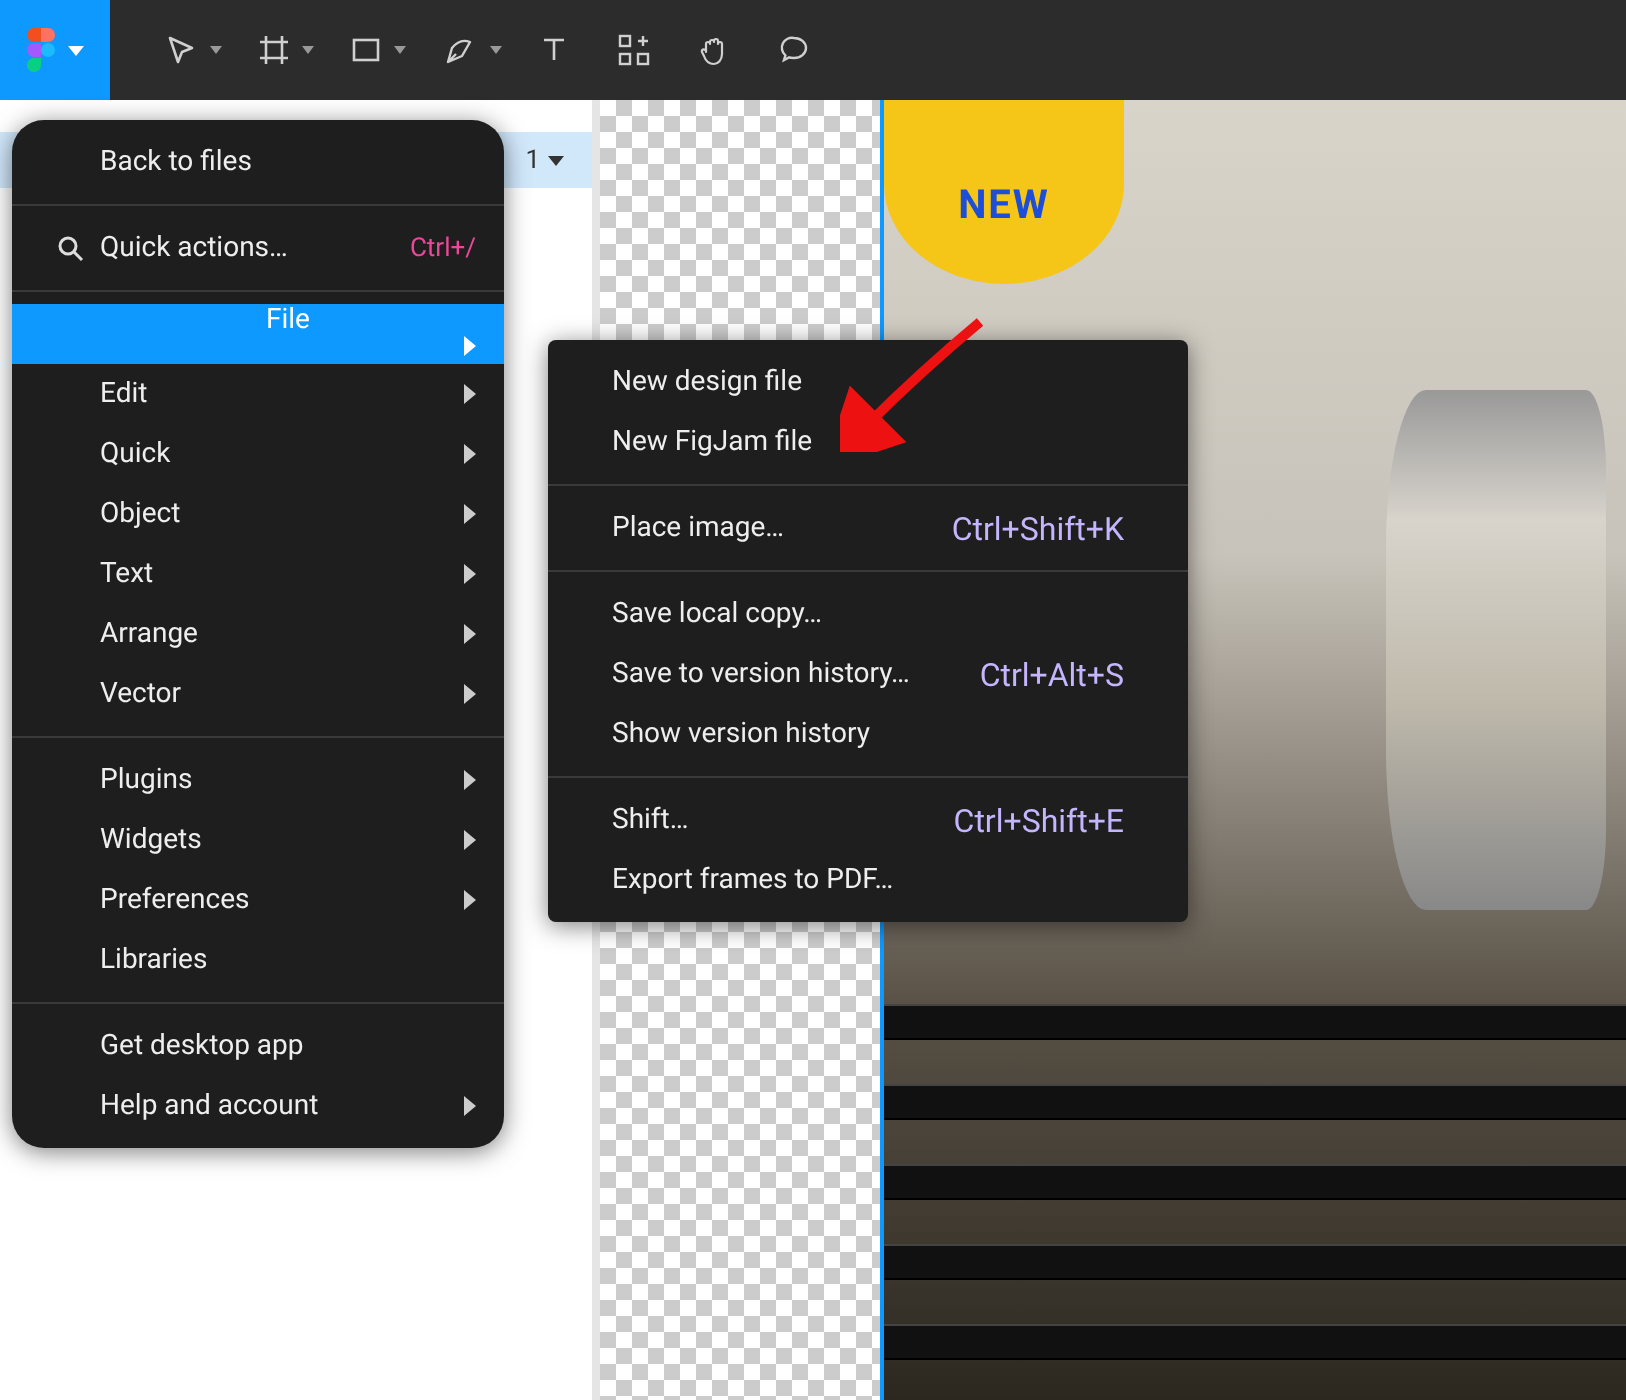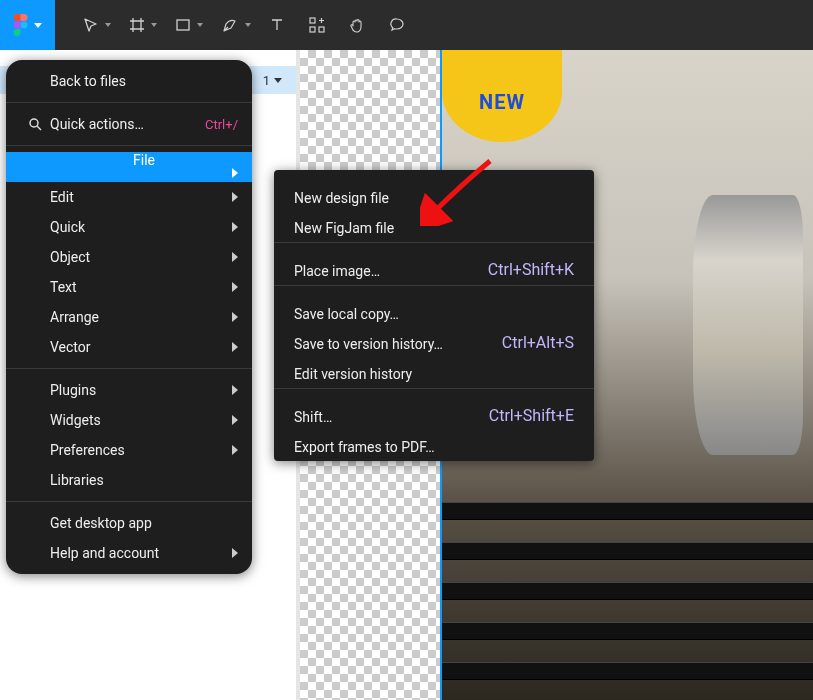--- a/index.html
+++ b/index.html
@@ -235,22 +235,22 @@
       border-radius: 4px;
       box-shadow: 0 2px 12px rgba(0,0,0,0.5);
       padding: 6px 0;
       z-index: 11;
       color: #eee;
       font-size: 14px;
     }
     .sub-item {
       height: 30px;
       display: flex;
-      align-items: flex-end;
-      padding: 0 20px;
+      align-items: center;
+      padding: 0 32px;
       cursor: pointer;
     }
     .sub-item .shortcut { margin-left: auto; color: #c4b5fd; font-size: 16px; }
 
     
     .arrow-annot {
       position: absolute;
       top: 156px;
       left: 420px;
       z-index: 20;
@@ -441,21 +441,21 @@
   </div>
   <div class="menu-sep"></div>
   <div class="sub-item">
     <span>Save local copy…</span>
   </div>
   <div class="sub-item">
     <span>Save to version history…</span>
     <span class="shortcut">Ctrl+Alt+S</span>
   </div>
   <div class="sub-item">
-    <span>Edit version history</span>
+    <span>Show version history</span>
   </div>
   <div class="menu-sep"></div>
   <div class="sub-item">
     <span>Shift…</span>
     <span class="shortcut">Ctrl+Shift+E</span>
   </div>
   <div class="sub-item">
     <span>Export frames to PDF…</span>
   </div>
 </div>

